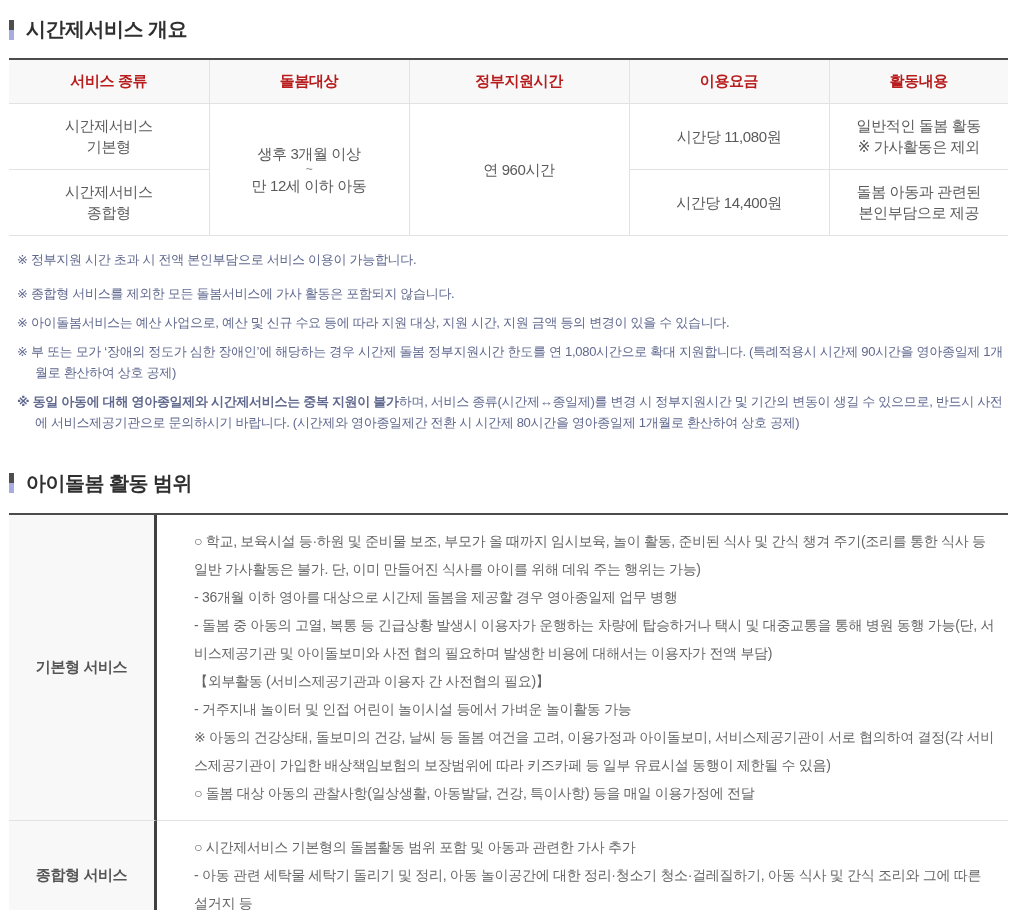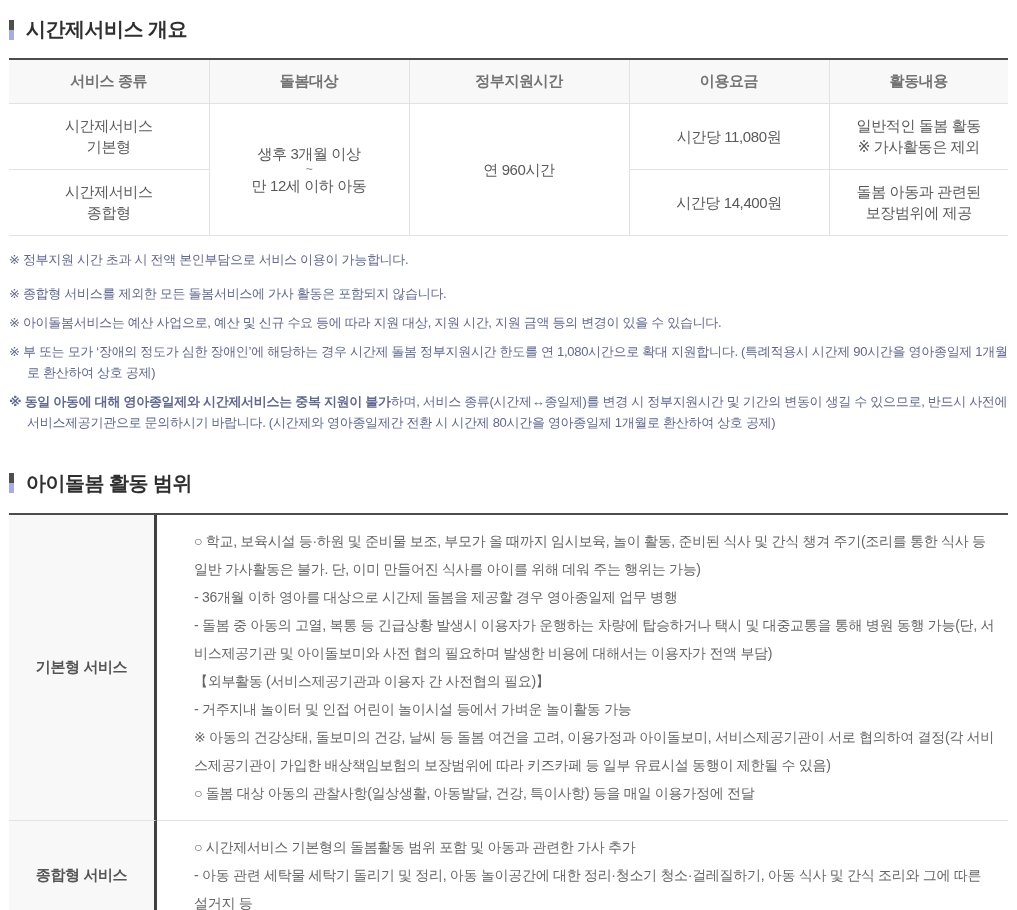--- a/index.html
+++ b/index.html
@@ -31,29 +31,29 @@
     border-collapse: collapse; table-layout: fixed;
     border-top: 2px solid #4c4c4c;
   }
   table.t1 th, table.t1 td {
     border: 1px solid #e2e2e2; border-left: none;
     text-align: center; vertical-align: middle;
     font-size: 15px; letter-spacing: -0.4px;
   }
   table.t1 th:last-child, table.t1 td:last-child { border-right: none; }
   table.t1 th {
-    background: #f8f8f8; color: #737373; font-weight: bold; height: 44px;
+    background: #f8f8f8; color: #b91c1c; font-weight: bold; height: 44px;
   }
   table.t1 td { height: 66px; color: #5a5a5a; background: #fff; line-height: 21px; }
   .tilde { font-size: 12px; line-height: 11px; color: #8a8a8a; }
 
   
   .note-list { margin-top: 13px; }
   .note {
-    margin: 0 0 8px 0;
+    margin: 0 0 8px 8px;
     font-size: 13px; line-height: 21px;
     color: #60688e; letter-spacing: -0.3px;
     padding-left: 18px; text-indent: -18px;
   }
   .note--gap { margin-bottom: 13px; }
   .note .nb { font-weight: bold; }
 
   
   .sec2 { margin-top: 37px; }
   .t2 {
@@ -123,21 +123,21 @@
         </td>
       </tr>
       <tr>
         <td>
           <div>시간제서비스</div>
           <div>종합형</div>
         </td>
         <td>시간당 14,400원</td>
         <td>
           <div>돌봄 아동과 관련된</div>
-          <div>보장범위에 제공</div>
+          <div>본인부담으로 제공</div>
         </td>
       </tr>
     </tbody>
   </table>
 
   <div class="note-list">
     <p class="note note--gap">※ 정부지원 시간 초과 시 전액 본인부담으로 서비스 이용이 가능합니다.</p>
     <p class="note">※ 종합형 서비스를 제외한 모든 돌봄서비스에 가사 활동은 포함되지 않습니다.</p>
     <p class="note">※ 아이돌봄서비스는 예산 사업으로, 예산 및 신규 수요 등에 따라 지원 대상, 지원 시간, 지원 금액 등의 변경이 있을 수 있습니다.</p>
     <p class="note">※ 부 또는 모가 ‘장애의 정도가 심한 장애인’에 해당하는 경우 시간제 돌봄 정부지원시간 한도를 연 1,080시간으로 확대 지원합니다. (특례적용시 시간제 90시간을 영아종일제 1개월로 환산하여 상호 공제)</p>

